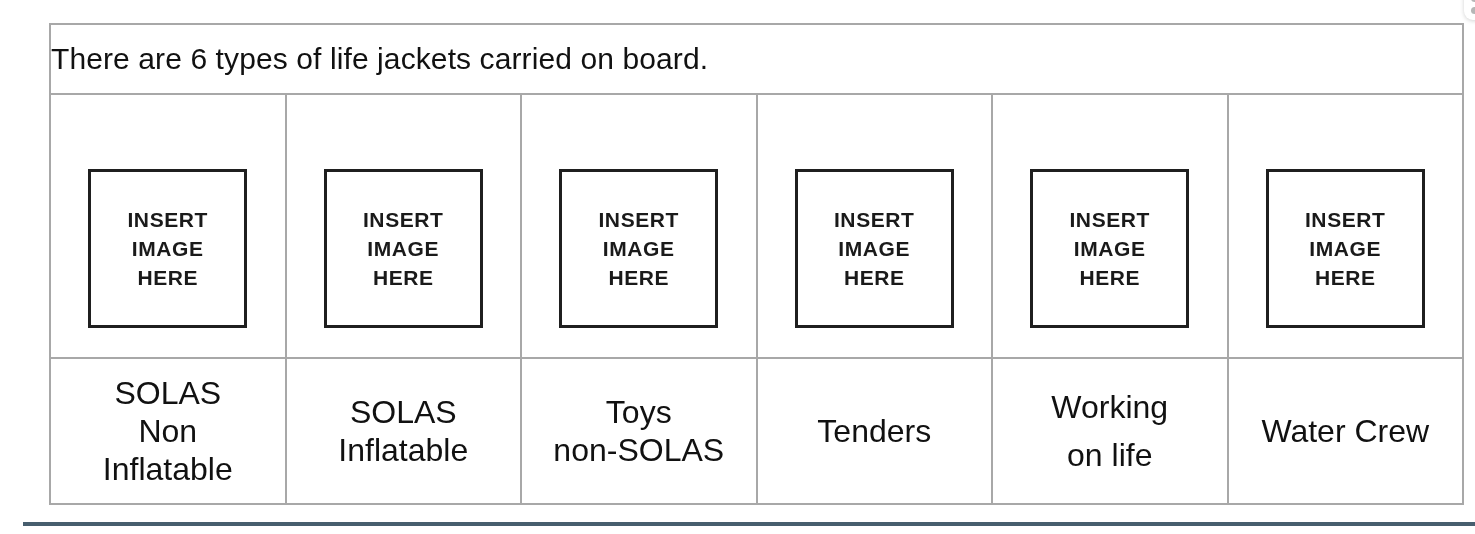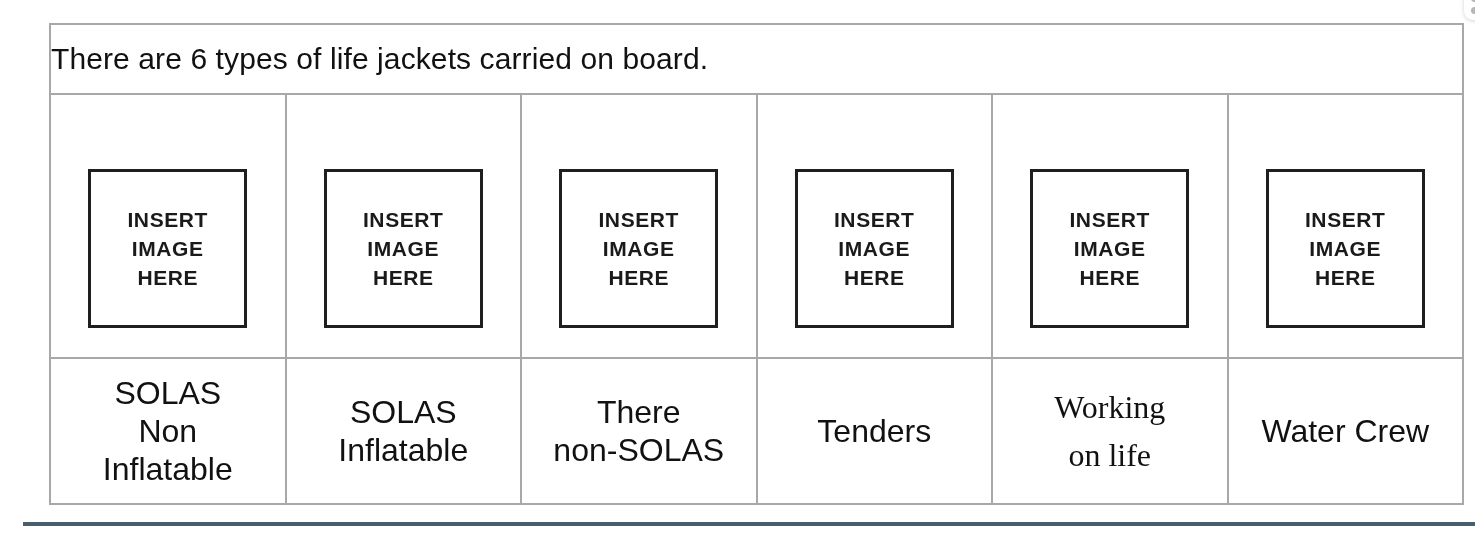--- a/index.html
+++ b/index.html
@@ -99,21 +99,20 @@
   .label-text {
     font-size: 32px;
     line-height: 38px;
     color: #111111;
     font-weight: 400;
     text-align: center;
     padding: 0 4px;
   }
   .label-text.wide-leading {
     line-height: 48px;
-    font-family: Liberation Serif, serif;
   }
 
   
   .bottom-rule {
     position: absolute;
     left: 0;
     top: 522px;
     width: 1475px;
     height: 4px;
     background: #475e6e;
@@ -221,21 +220,21 @@
             </div>
           </td>
           <td class="label-cell">
             <div class="label-text">
               <div>SOLAS</div>
               <div>Inflatable</div>
             </div>
           </td>
           <td class="label-cell">
             <div class="label-text">
-              <div>There</div>
+              <div>Toys</div>
               <div>non-SOLAS</div>
             </div>
           </td>
           <td class="label-cell">
             <div class="label-text">
               <div>Tenders</div>
             </div>
           </td>
           <td class="label-cell">
             <div class="label-text wide-leading">

